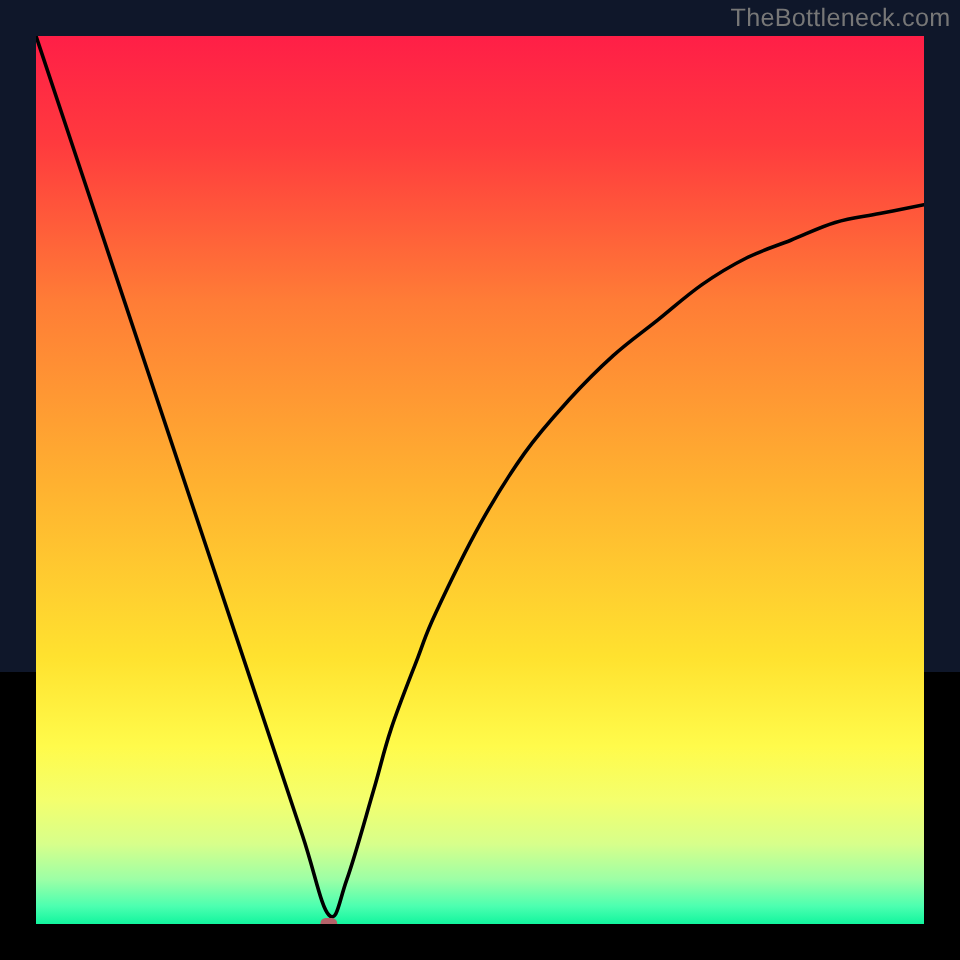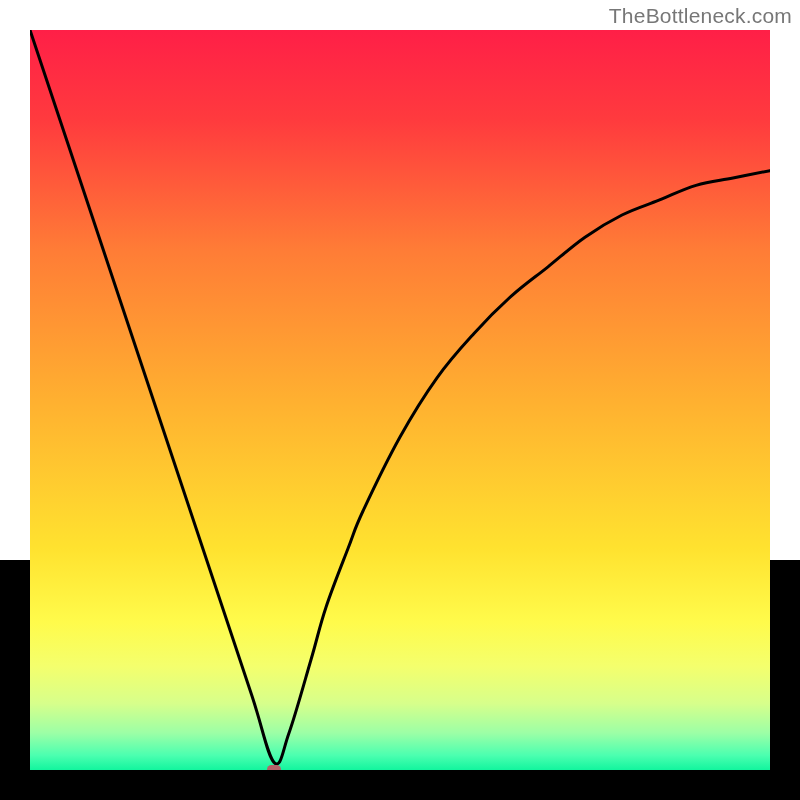--- a/index.html
+++ b/index.html
@@ -10,21 +10,21 @@
     background: #000;
     overflow: hidden;
     font-family: Arial, Helvetica, sans-serif;
   }
   .frame {
     position: absolute;
     top: 0;
     left: 0;
     width: 800px;
     height: 560px;
-    background: #ffffff;
+    background: #0f172a;
   }
   .plot-area {
     position: absolute;
     top: 30px;
     left: 30px;
     width: 740px;
     height: 740px;
     overflow: hidden;
   }
   .gradient-bg {

